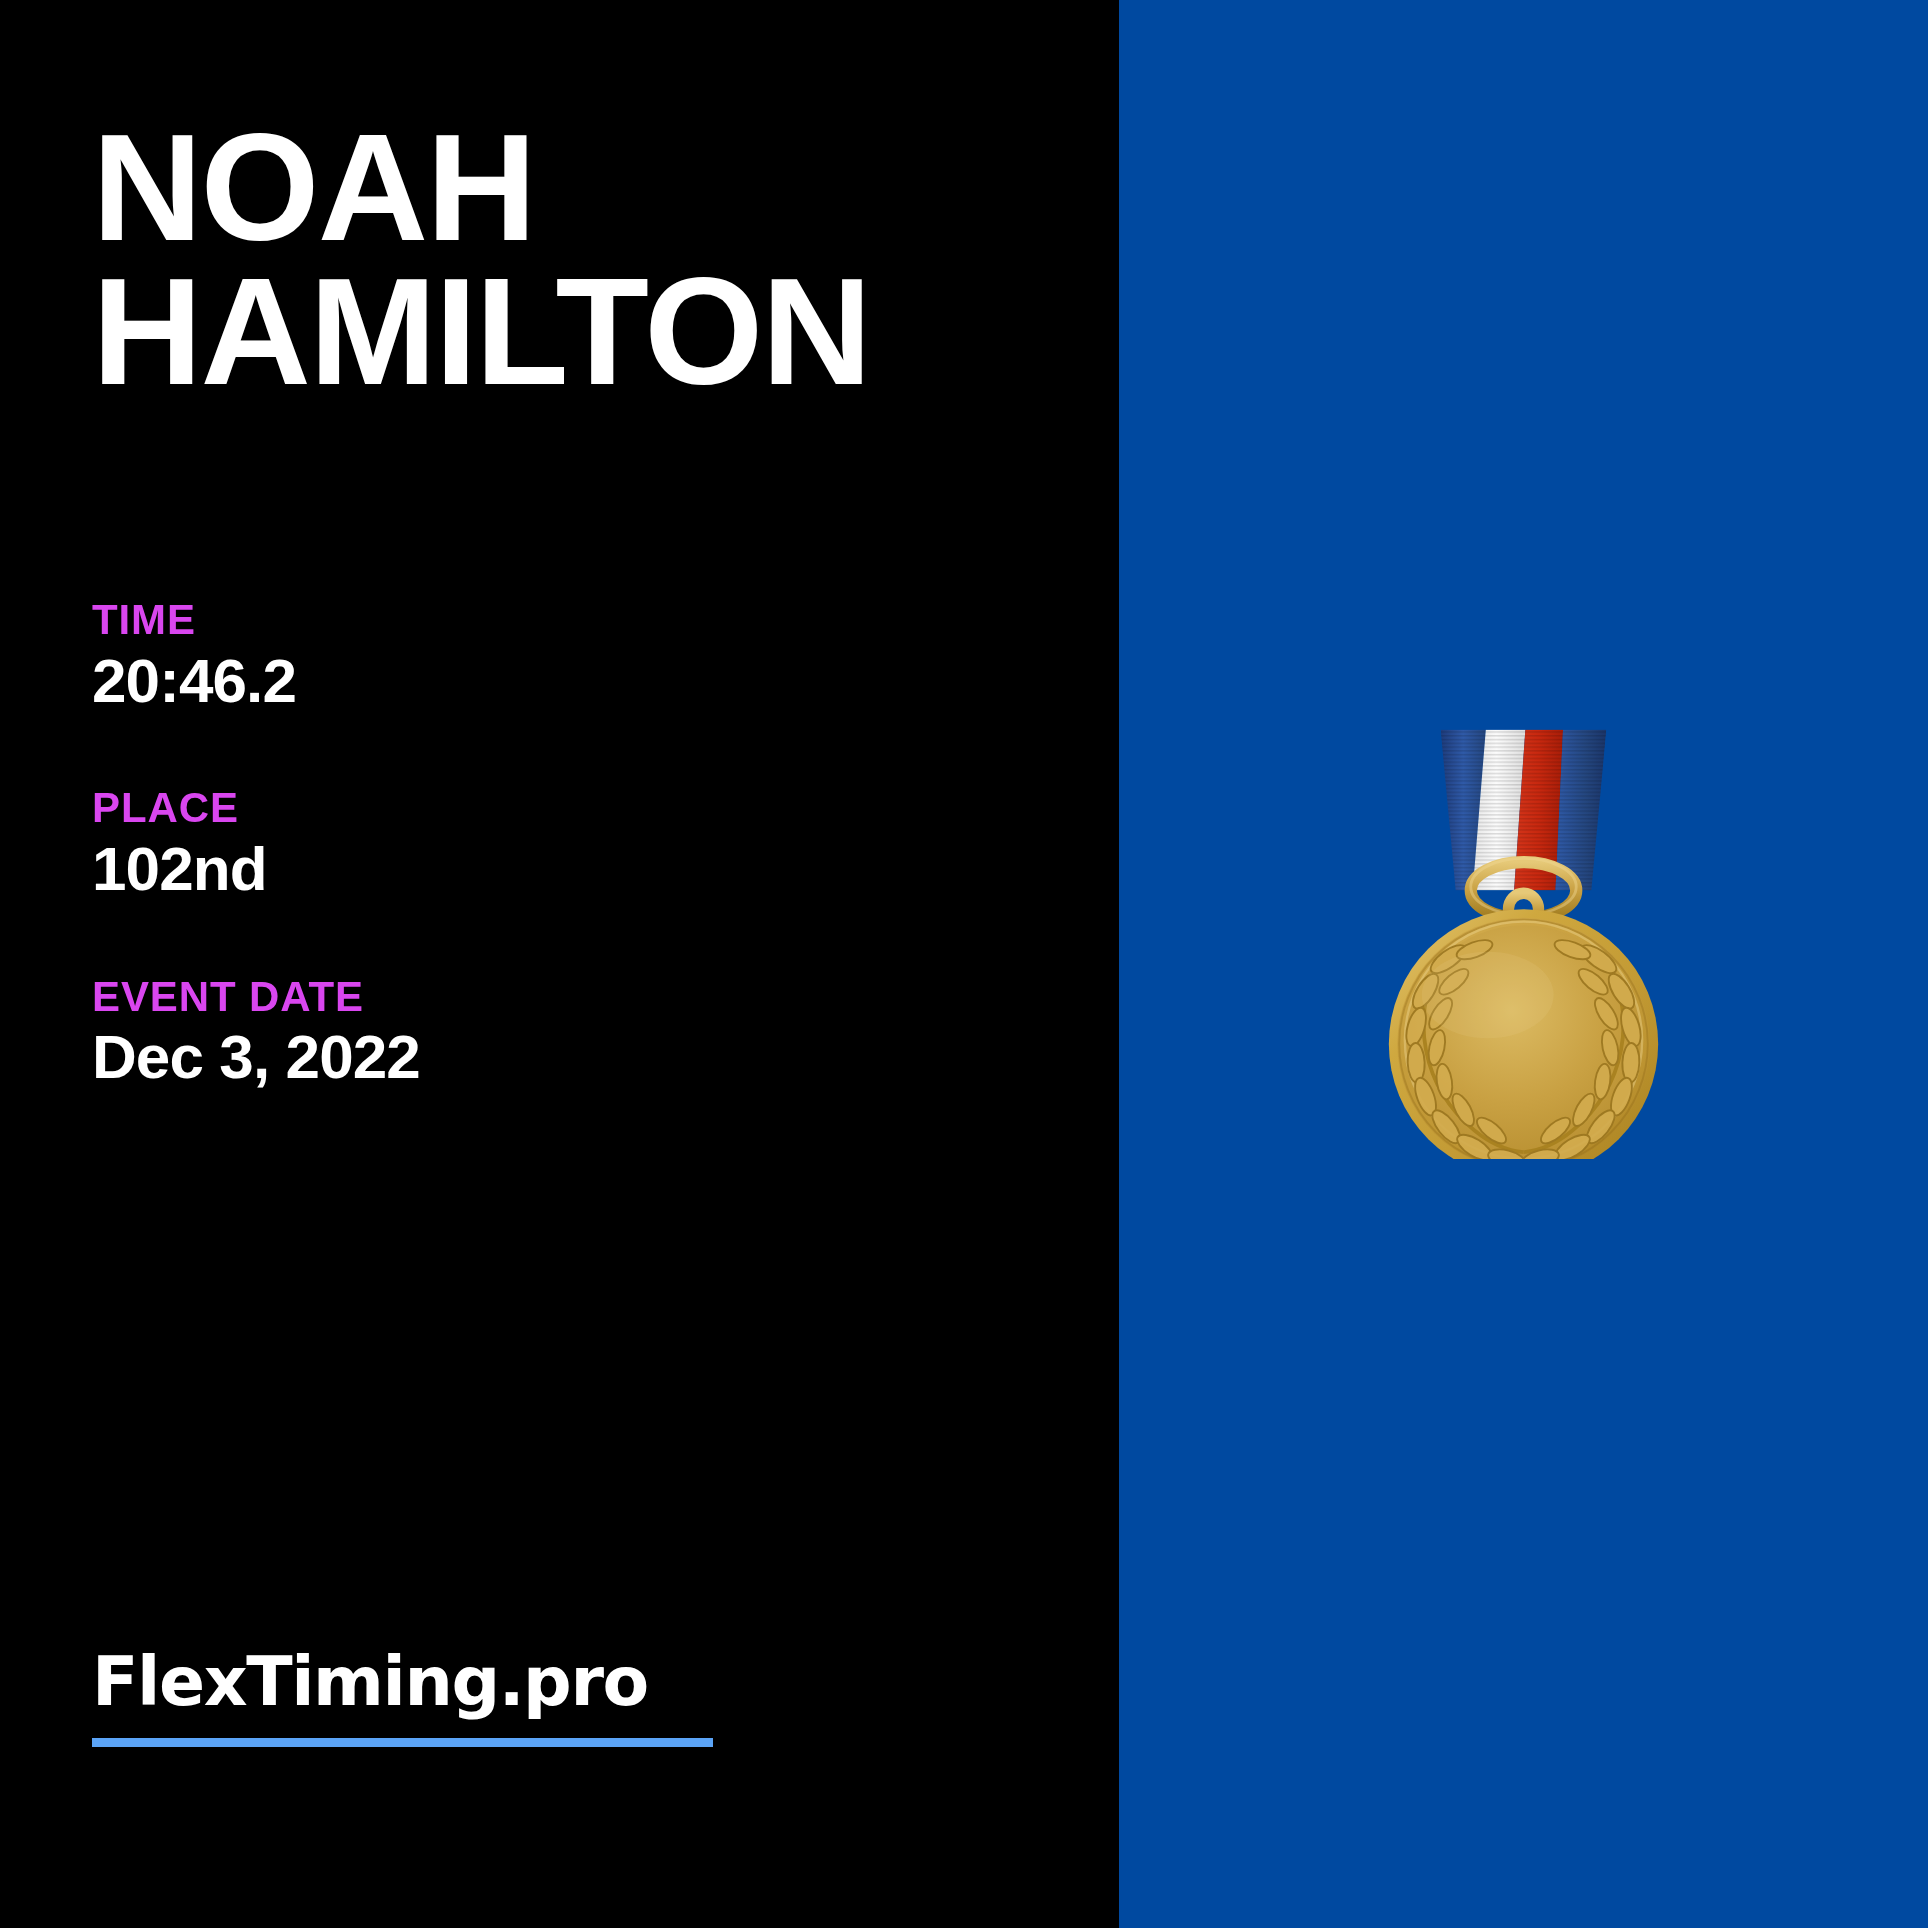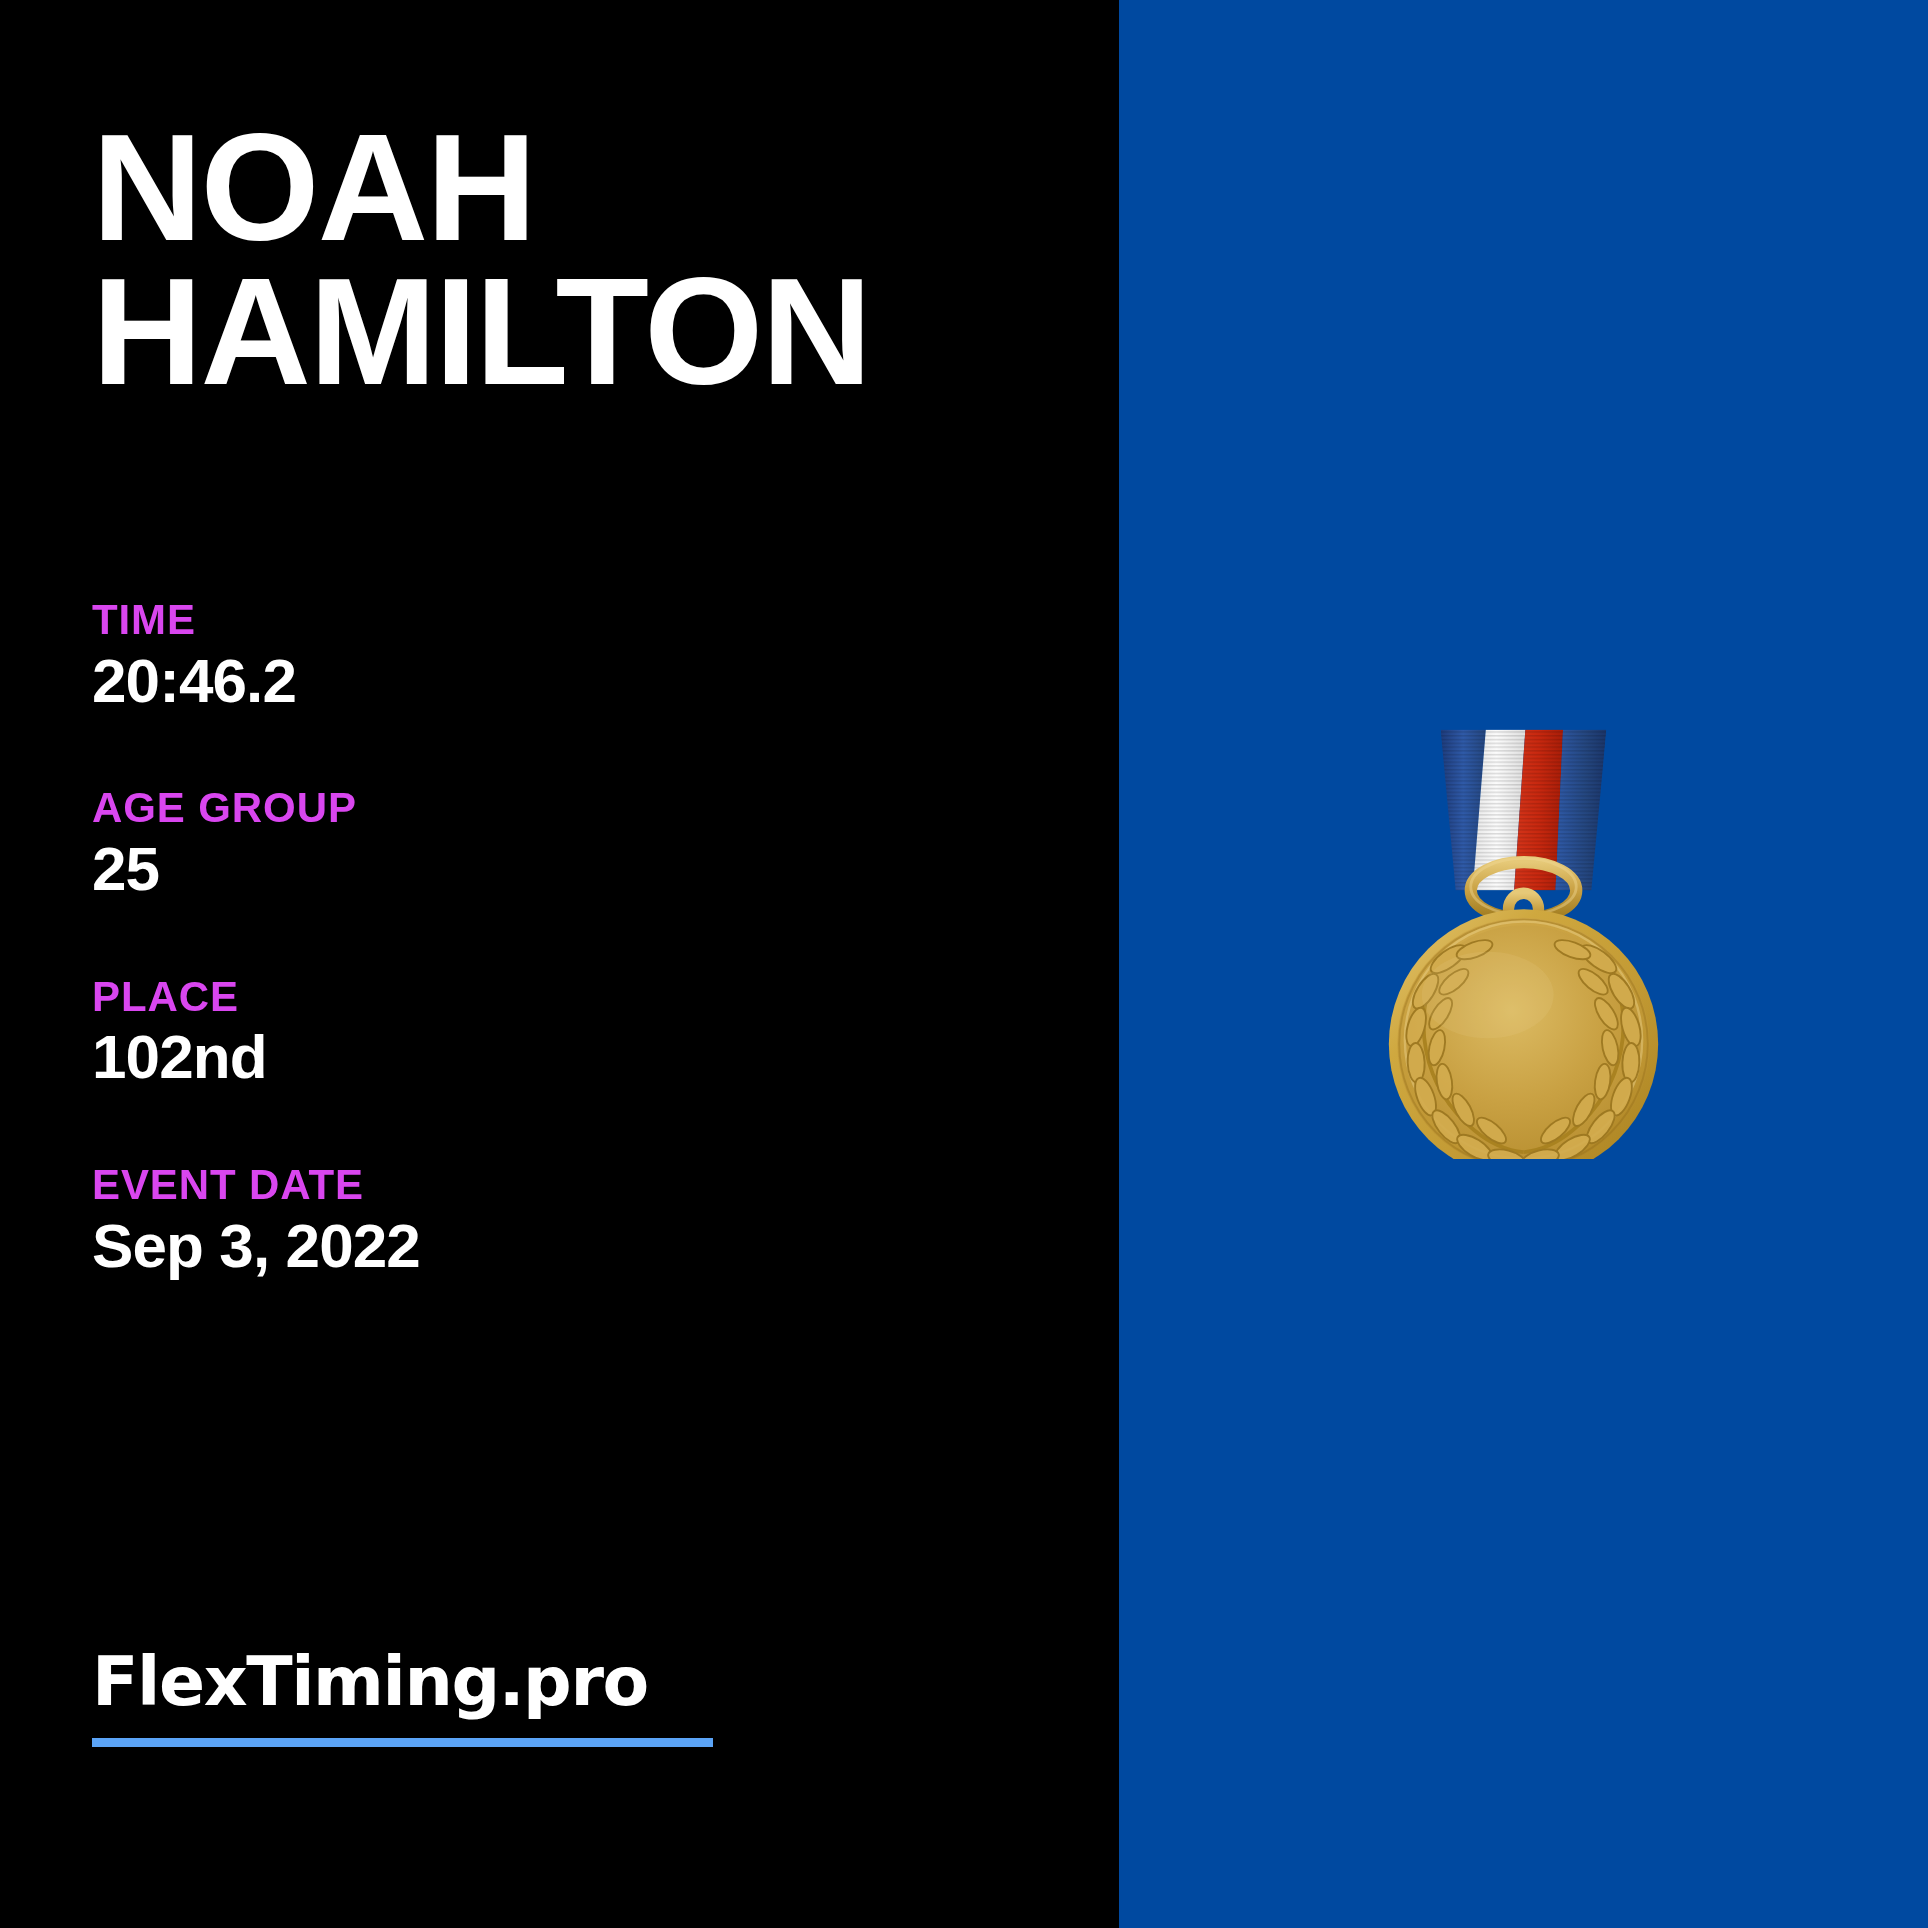--- a/index.html
+++ b/index.html
@@ -140,33 +140,29 @@
     <div class="athlete-name">NOAH
 HAMILTON</div>
 
     <div class="stats">
 
       <div class="stat">
         <div class="stat-label">TIME</div>
         <div class="stat-value">20:46.2</div>
       </div>
 
-      <div class="stat">
-        <div class="stat-label">AGE GROUP</div>
-        <div class="stat-value">25</div>
-      </div>
 
       <div class="stat">
         <div class="stat-label">PLACE</div>
         <div class="stat-value">102nd</div>
       </div>
 
       <div class="stat">
         <div class="stat-label">EVENT DATE</div>
-        <div class="stat-value">Sep 3, 2022</div>
+        <div class="stat-value">Dec 3, 2022</div>
       </div>
 
     </div>
 
     <div class="logo-wrap">
       <div class="logo-text">FlexTiming.pro</div>
       <div class="logo-rule"></div>
     </div>
 
   </div>

